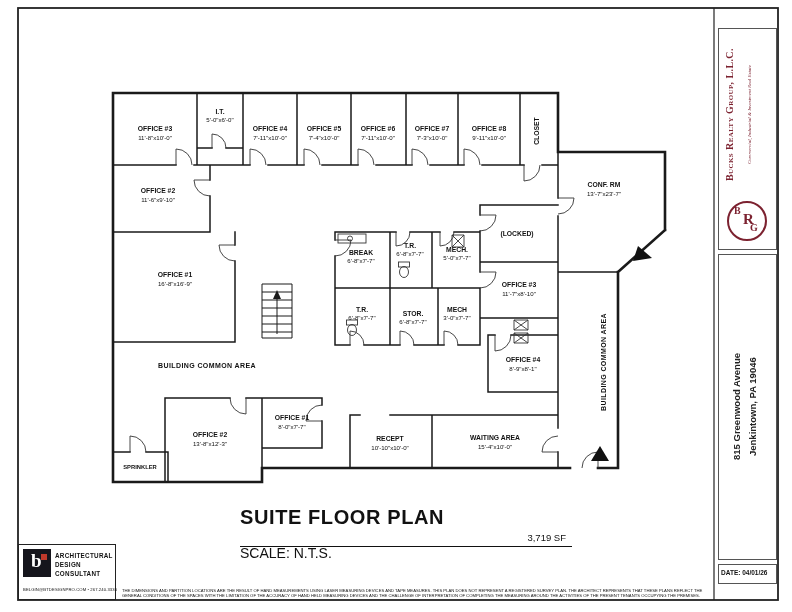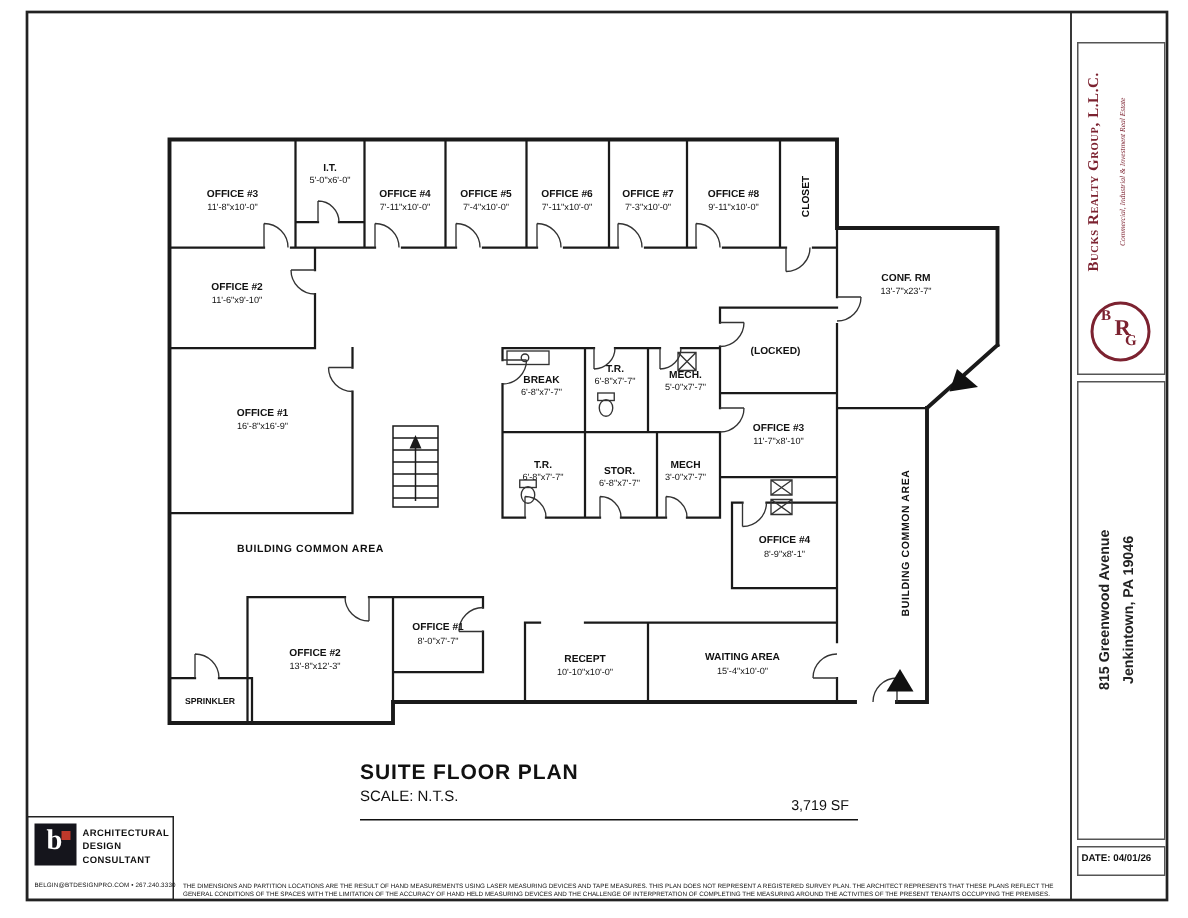--- a/index.html
+++ b/index.html
@@ -9,22 +9,22 @@
   svg{position:absolute;left:0;top:0;}
   svg text{font-family:"Liberation Sans", sans-serif;fill:#111;}
   .rname{font-size:6.8px;font-weight:bold;}
   .rdims{font-size:6.1px;}
   .bca{font-size:7px;font-weight:bold;letter-spacing:.4px;}
   .smalllab{font-size:5.8px;font-weight:bold;}
 
   
   .title-block{position:absolute;left:240px;top:506px;width:332px;height:40px;
                border-bottom:1.5px solid #111;}
-  .plan-title{font-size:14px;font-weight:bold;letter-spacing:.6px;}
-  .plan-scale{font-size:10px;margin-top:4px;}
+  .plan-title{font-size:20px;font-weight:bold;letter-spacing:.6px;}
+  .plan-scale{font-size:14px;margin-top:16px;}
   .plan-area{position:absolute;right:6px;bottom:3px;font-size:9.5px;text-align:right;}
 
   
   .sb-box{position:absolute;left:718px;width:59px;border:1px solid #555;background:#fff;box-sizing:border-box;}
   .sb-company-box{top:28px;height:222px;}
   .sb-address-box{top:254px;height:306px;}
   .sb-date-box{top:564px;height:20px;font-size:6.5px;font-weight:bold;padding:4px 2px;}
   .vtext{writing-mode:vertical-rl;transform:rotate(180deg);white-space:nowrap;}
   .company-name{position:absolute;left:5px;top:6px;height:160px;
                 font-family:"Liberation Serif", serif;font-variant:small-caps;font-weight:bold;

